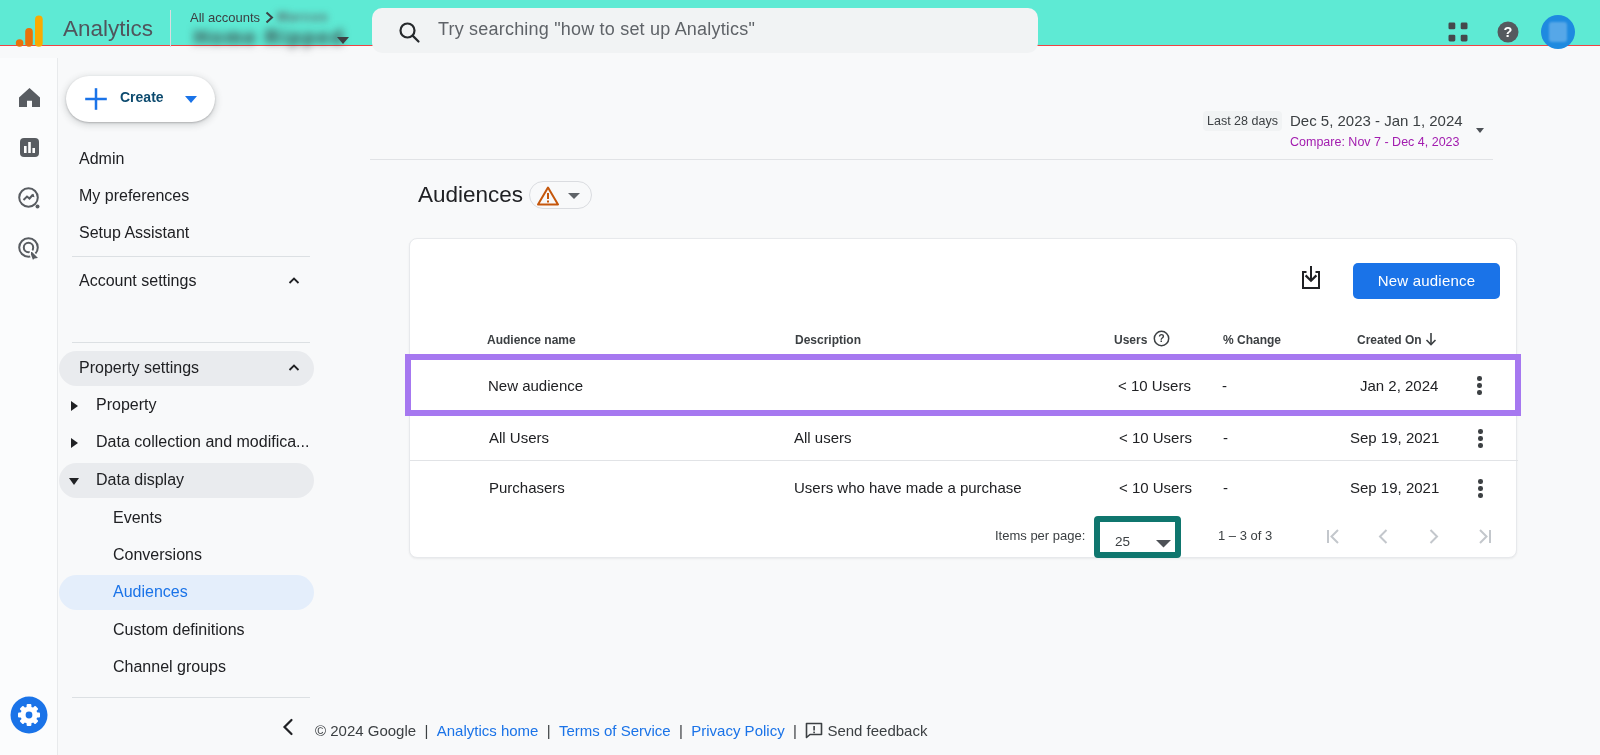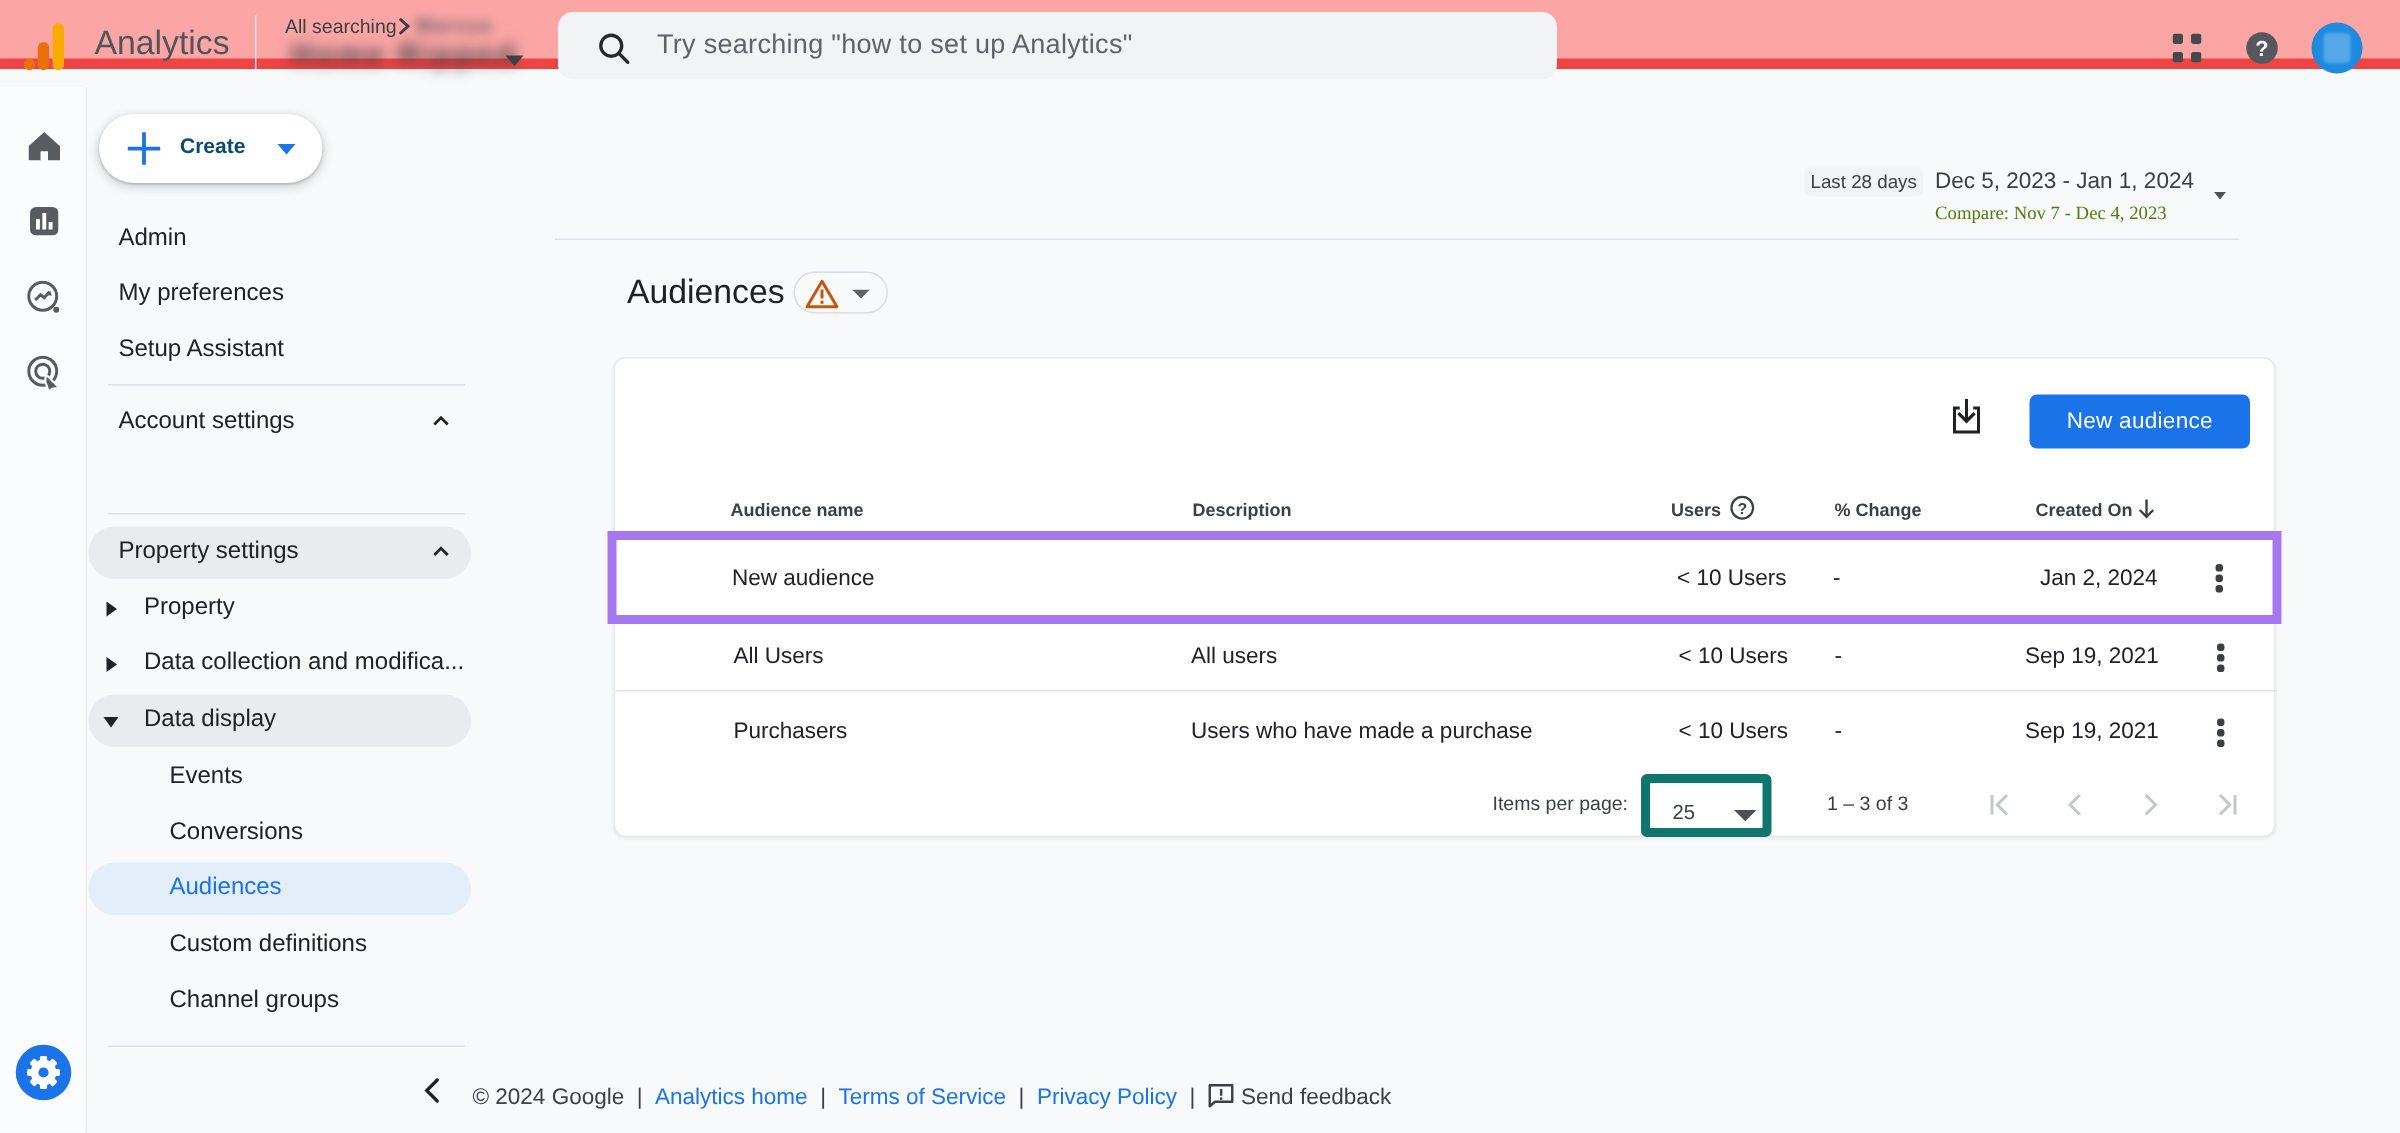--- a/index.html
+++ b/index.html
@@ -1,21 +1,21 @@
 <!DOCTYPE html>
 <html><head>
 <meta charset="utf-8">
 <style>
   * { margin:0; padding:0; box-sizing:border-box; }
   html,body { width:1600px; height:755px; overflow:hidden; font-family:"Liberation Sans", sans-serif; }
   body { background:#f8f9fa; position:relative; }
   .abs { position:absolute; }
 
   
-  #header { position:absolute; left:0; top:0; width:1600px; height:46px; background:#fca5a5; border-bottom:7px solid #ef4444; z-index:5; }
+  #header { position:absolute; left:0; top:0; width:1600px; height:46px; background:#5eead4; border-bottom:1px solid #ef4444; z-index:5; }
   #ga-name { position:absolute; left:63px; top:16px; font-size:22.5px; line-height:26px; color:#50555c; letter-spacing:0px; }
   #hdr-divider { position:absolute; left:170px; top:10px; width:1px; height:37px; background:#dadce0; }
   #crumb { position:absolute; left:190px; top:10px; font-size:13px; color:#3c4043; }
   #acctname { position:absolute; left:194px; top:26px; font-size:20px; font-weight:bold; color:#37393d; filter:blur(4.5px); letter-spacing:2px; }
   #acct-caret { position:absolute; left:337px; top:37px; width:0; height:0; border-left:6px solid transparent; border-right:6px solid transparent; border-top:7px solid #3c4043; }
   #search { position:absolute; left:372px; top:8px; width:666px; height:45px; background:#f1f3f4; border-radius:10px; }
   #search-ph { position:absolute; left:66px; top:11px; font-size:18px; color:#5f6368; letter-spacing:0.2px; }
   #avatar { position:absolute; left:1541px; top:15px; width:34px; height:34px; border-radius:50%; background:#1e8ae0; }
   #avatar .inner { position:absolute; left:8px; top:7px; width:18px; height:20px; background:rgba(255,255,255,0.25); border-radius:3px; filter:blur(1px); }
 
@@ -32,21 +32,21 @@
   .nav-divider { position:absolute; left:14px; width:238px; height:1px; background:#dce0e3; }
   .pill { position:absolute; left:1px; width:255px; height:35px; border-radius:18px; }
   .tri-r { position:absolute; width:0; height:0; border-top:5px solid transparent; border-bottom:5px solid transparent; border-left:7px solid #202124; }
   .tri-d { position:absolute; width:0; height:0; border-left:5px solid transparent; border-right:5px solid transparent; border-top:7px solid #202124; }
   .chev-up { position:absolute; width:12px; height:12px; }
 
   
   #main { position:absolute; left:315px; top:58px; width:1285px; height:697px; }
   #chip28 { position:absolute; left:888px; top:53px; background:#f1f3f4; border-radius:4px; font-size:12.5px; color:#3c4043; padding:3px 4px; }
   #date-main { position:absolute; left:975px; top:54px; font-size:15px; color:#3c4043;text-align:right; }
-  #date-cmp { position:absolute; left:975px; top:77px; font-size:12.5px; color:#4d7c0f;font-family:Liberation Serif, serif; }
+  #date-cmp { position:absolute; left:975px; top:77px; font-size:12.5px; color:#a21caf; }
   #date-caret { position:absolute; left:1161px; top:70px; width:0; height:0; border-left:4.5px solid transparent; border-right:4.5px solid transparent; border-top:5.5px solid #4d5156; }
   #hdr-rule { position:absolute; left:55px; top:101px; width:1123px; height:1px; background:#e1e3e6; }
   #title { position:absolute; left:103px; top:124px; font-size:22.5px; color:#202124; }
   #warnpill { position:absolute; left:214px; top:123px; width:63px; height:28px; border:1px solid #dadce0; border-radius:14px; }
 
   
   #card { position:absolute; left:94px; top:180px; width:1108px; height:320px; background:#fff; border:1px solid #e7e9ec; border-radius:8px; box-shadow:0 1px 2px rgba(60,64,67,.08); }
   #btn-new { position:absolute; left:943px; top:24px; width:147px; height:36px; background:#1a73e8; border-radius:5px; color:#fff; font-size:15px; text-align:center; line-height:36px; letter-spacing:0.2px; }
   .th { position:absolute; top:94px; font-size:12px; font-weight:bold; color:#3c4043; }
   #purple-row { position:absolute; left:-5px; top:115px; width:1116px; height:62px; border:6px solid #a678f0; background:#fff; z-index:2; }
@@ -66,21 +66,21 @@
 <body>
 
 <div id="header">
   <svg class="abs" style="left:14px;top:12px" width="34" height="36" viewBox="0 0 34 36">
     <circle cx="5.6" cy="31" r="3.8" fill="#e8710a"></circle>
     <rect x="11.2" y="16" width="7.6" height="18.8" rx="3.8" fill="#e8710a"></rect>
     <rect x="21" y="3.5" width="7.7" height="31.3" rx="3.85" fill="#f9ab00"></rect>
   </svg>
   <div id="ga-name">Analytics</div>
   <div id="hdr-divider"></div>
-  <div id="crumb">All searching</div>
+  <div id="crumb">All accounts</div>
   <svg class="abs" style="left:264px;top:11px" width="10" height="13" viewBox="0 0 10 13">
       <path d="M2.5 1.5 L8 6.5 L2.5 11.5" fill="none" stroke="#3c4043" stroke-width="2"></path>
     </svg>
   <div style="position:absolute;left:277px;top:9px;font-size:13px;font-weight:bold;color:#5a5e63;filter:blur(3.5px);letter-spacing:1px">Marcus</div>
   <div id="acctname">Home Ripped</div>
   <div id="acct-caret"></div>
   <div id="search">
     <svg class="abs" style="left:25px;top:12px" width="26" height="26" viewBox="0 0 26 26">
       <circle cx="10.5" cy="10.5" r="7" fill="none" stroke="#26292c" stroke-width="2.2"></circle>
       <line x1="15.6" y1="15.6" x2="21.5" y2="21.5" stroke="#26292c" stroke-width="2.2" stroke-linecap="round"></line>

